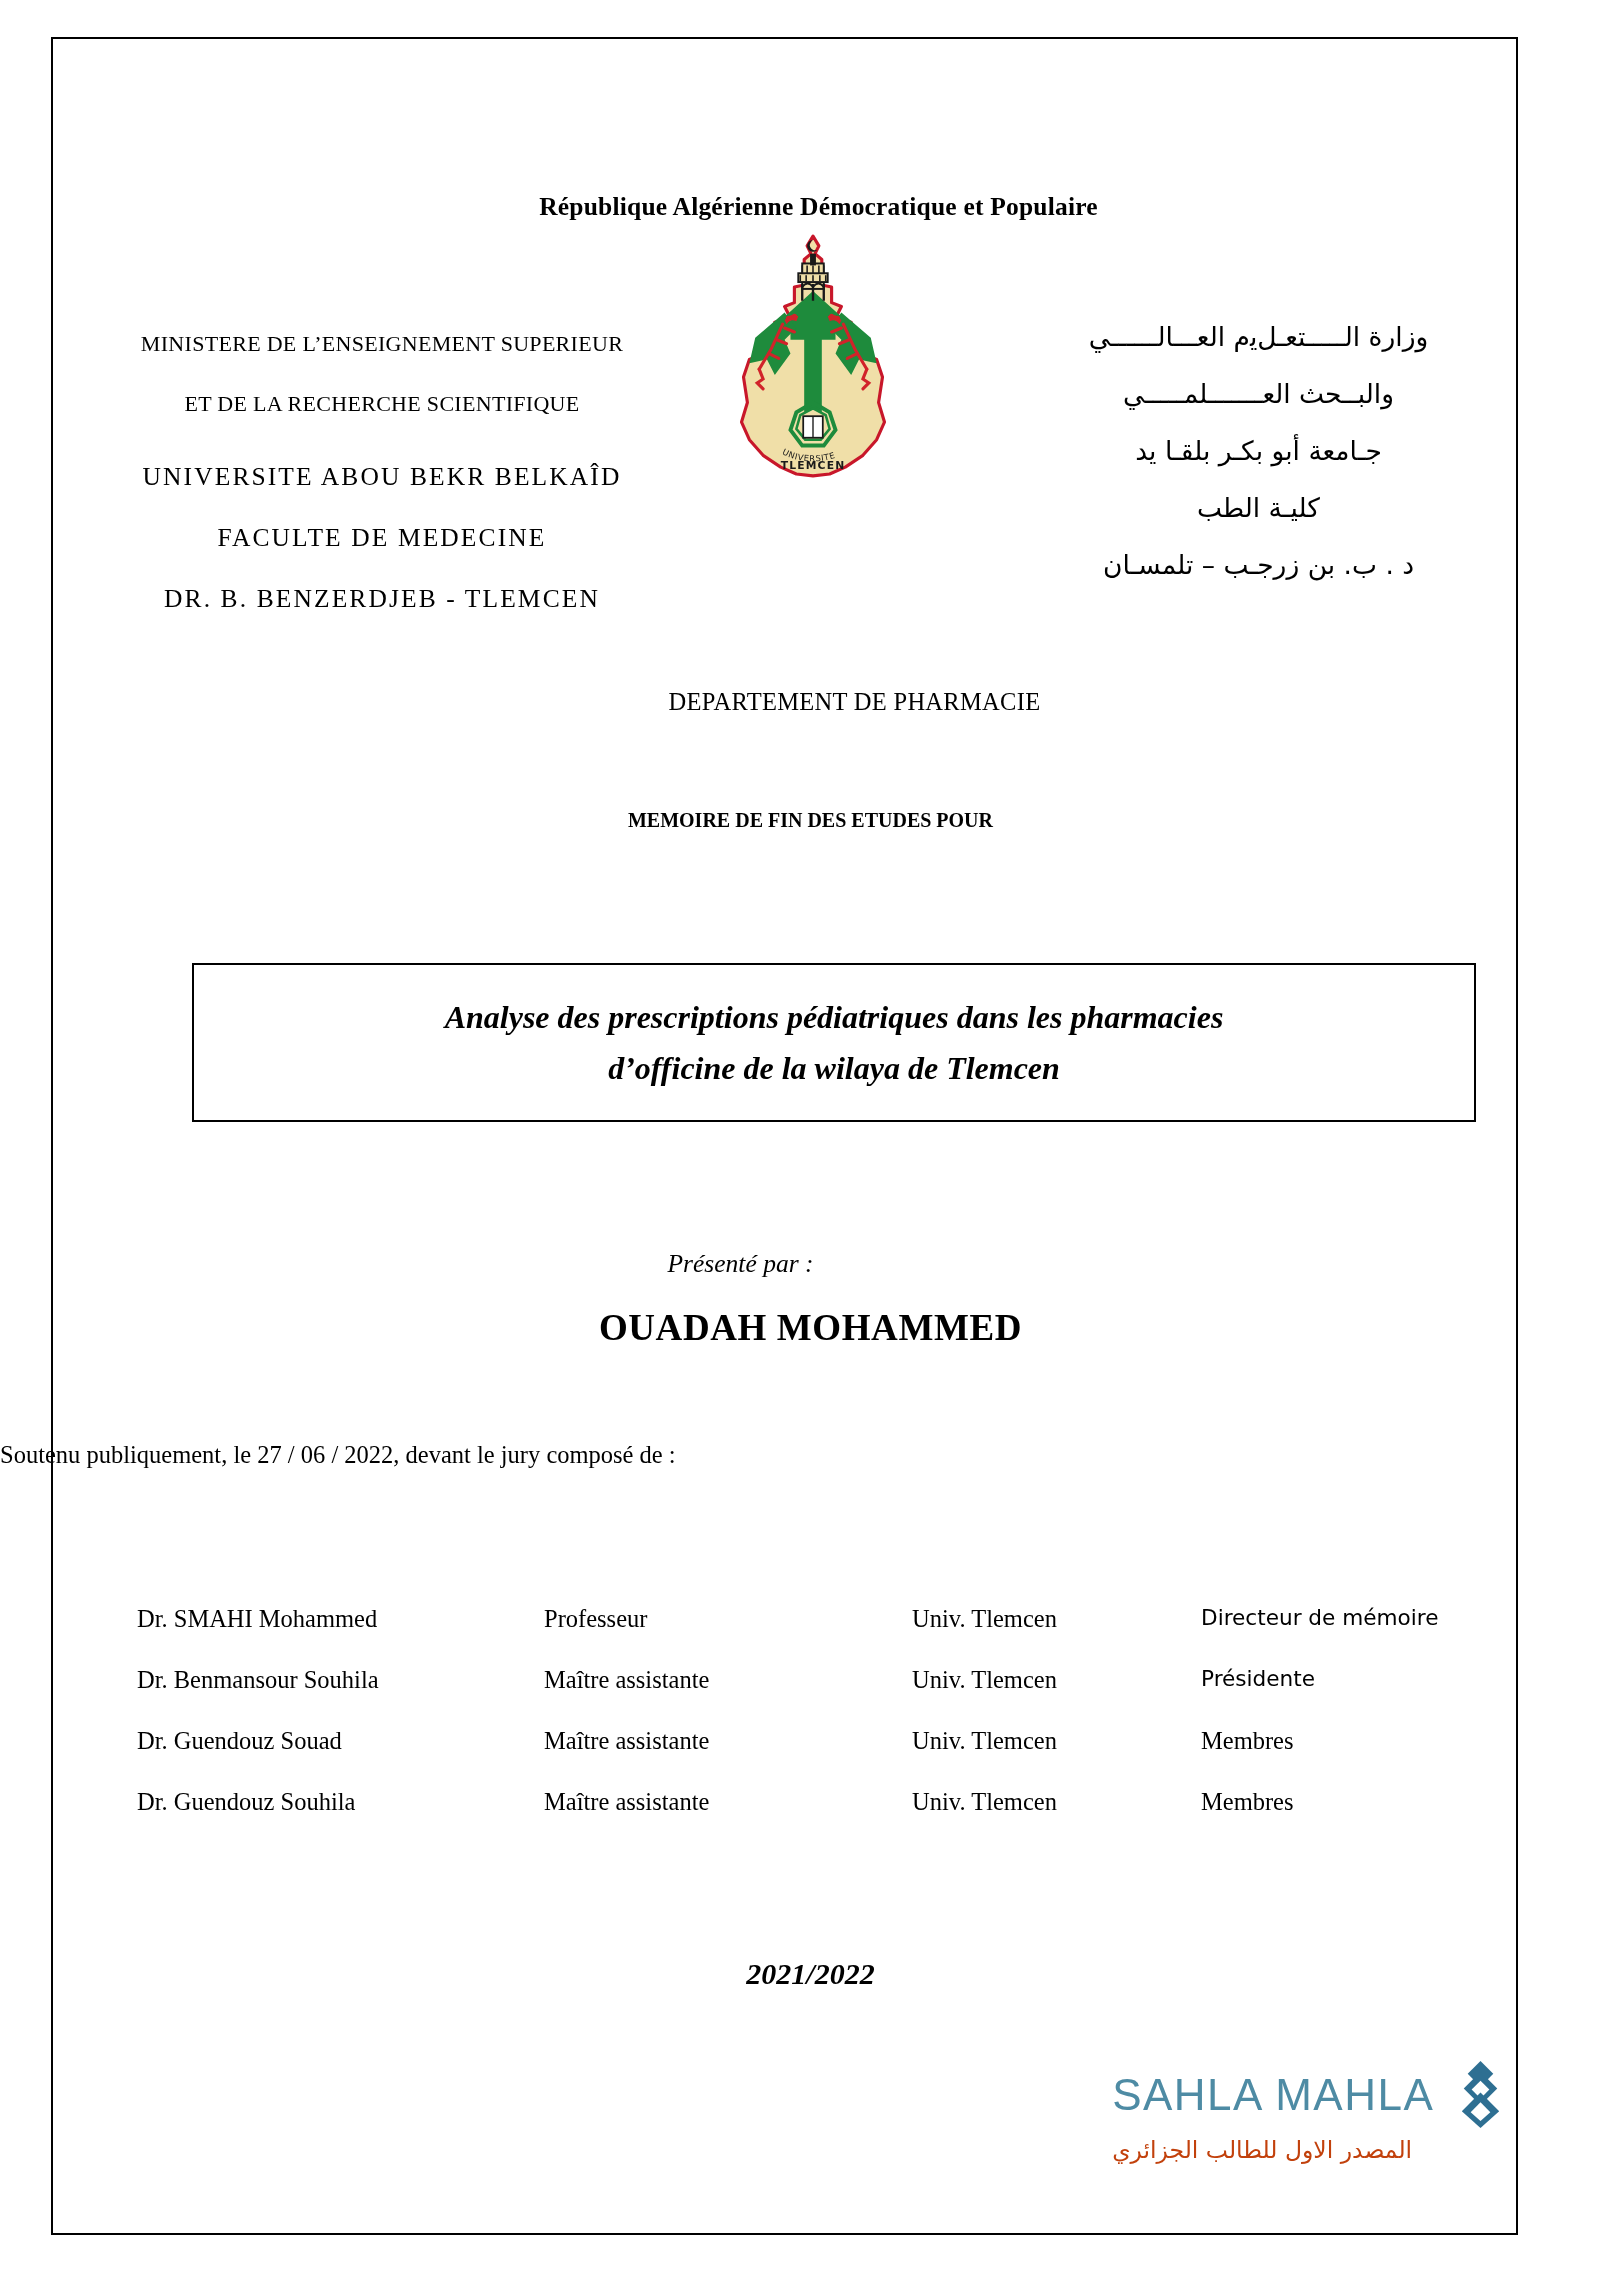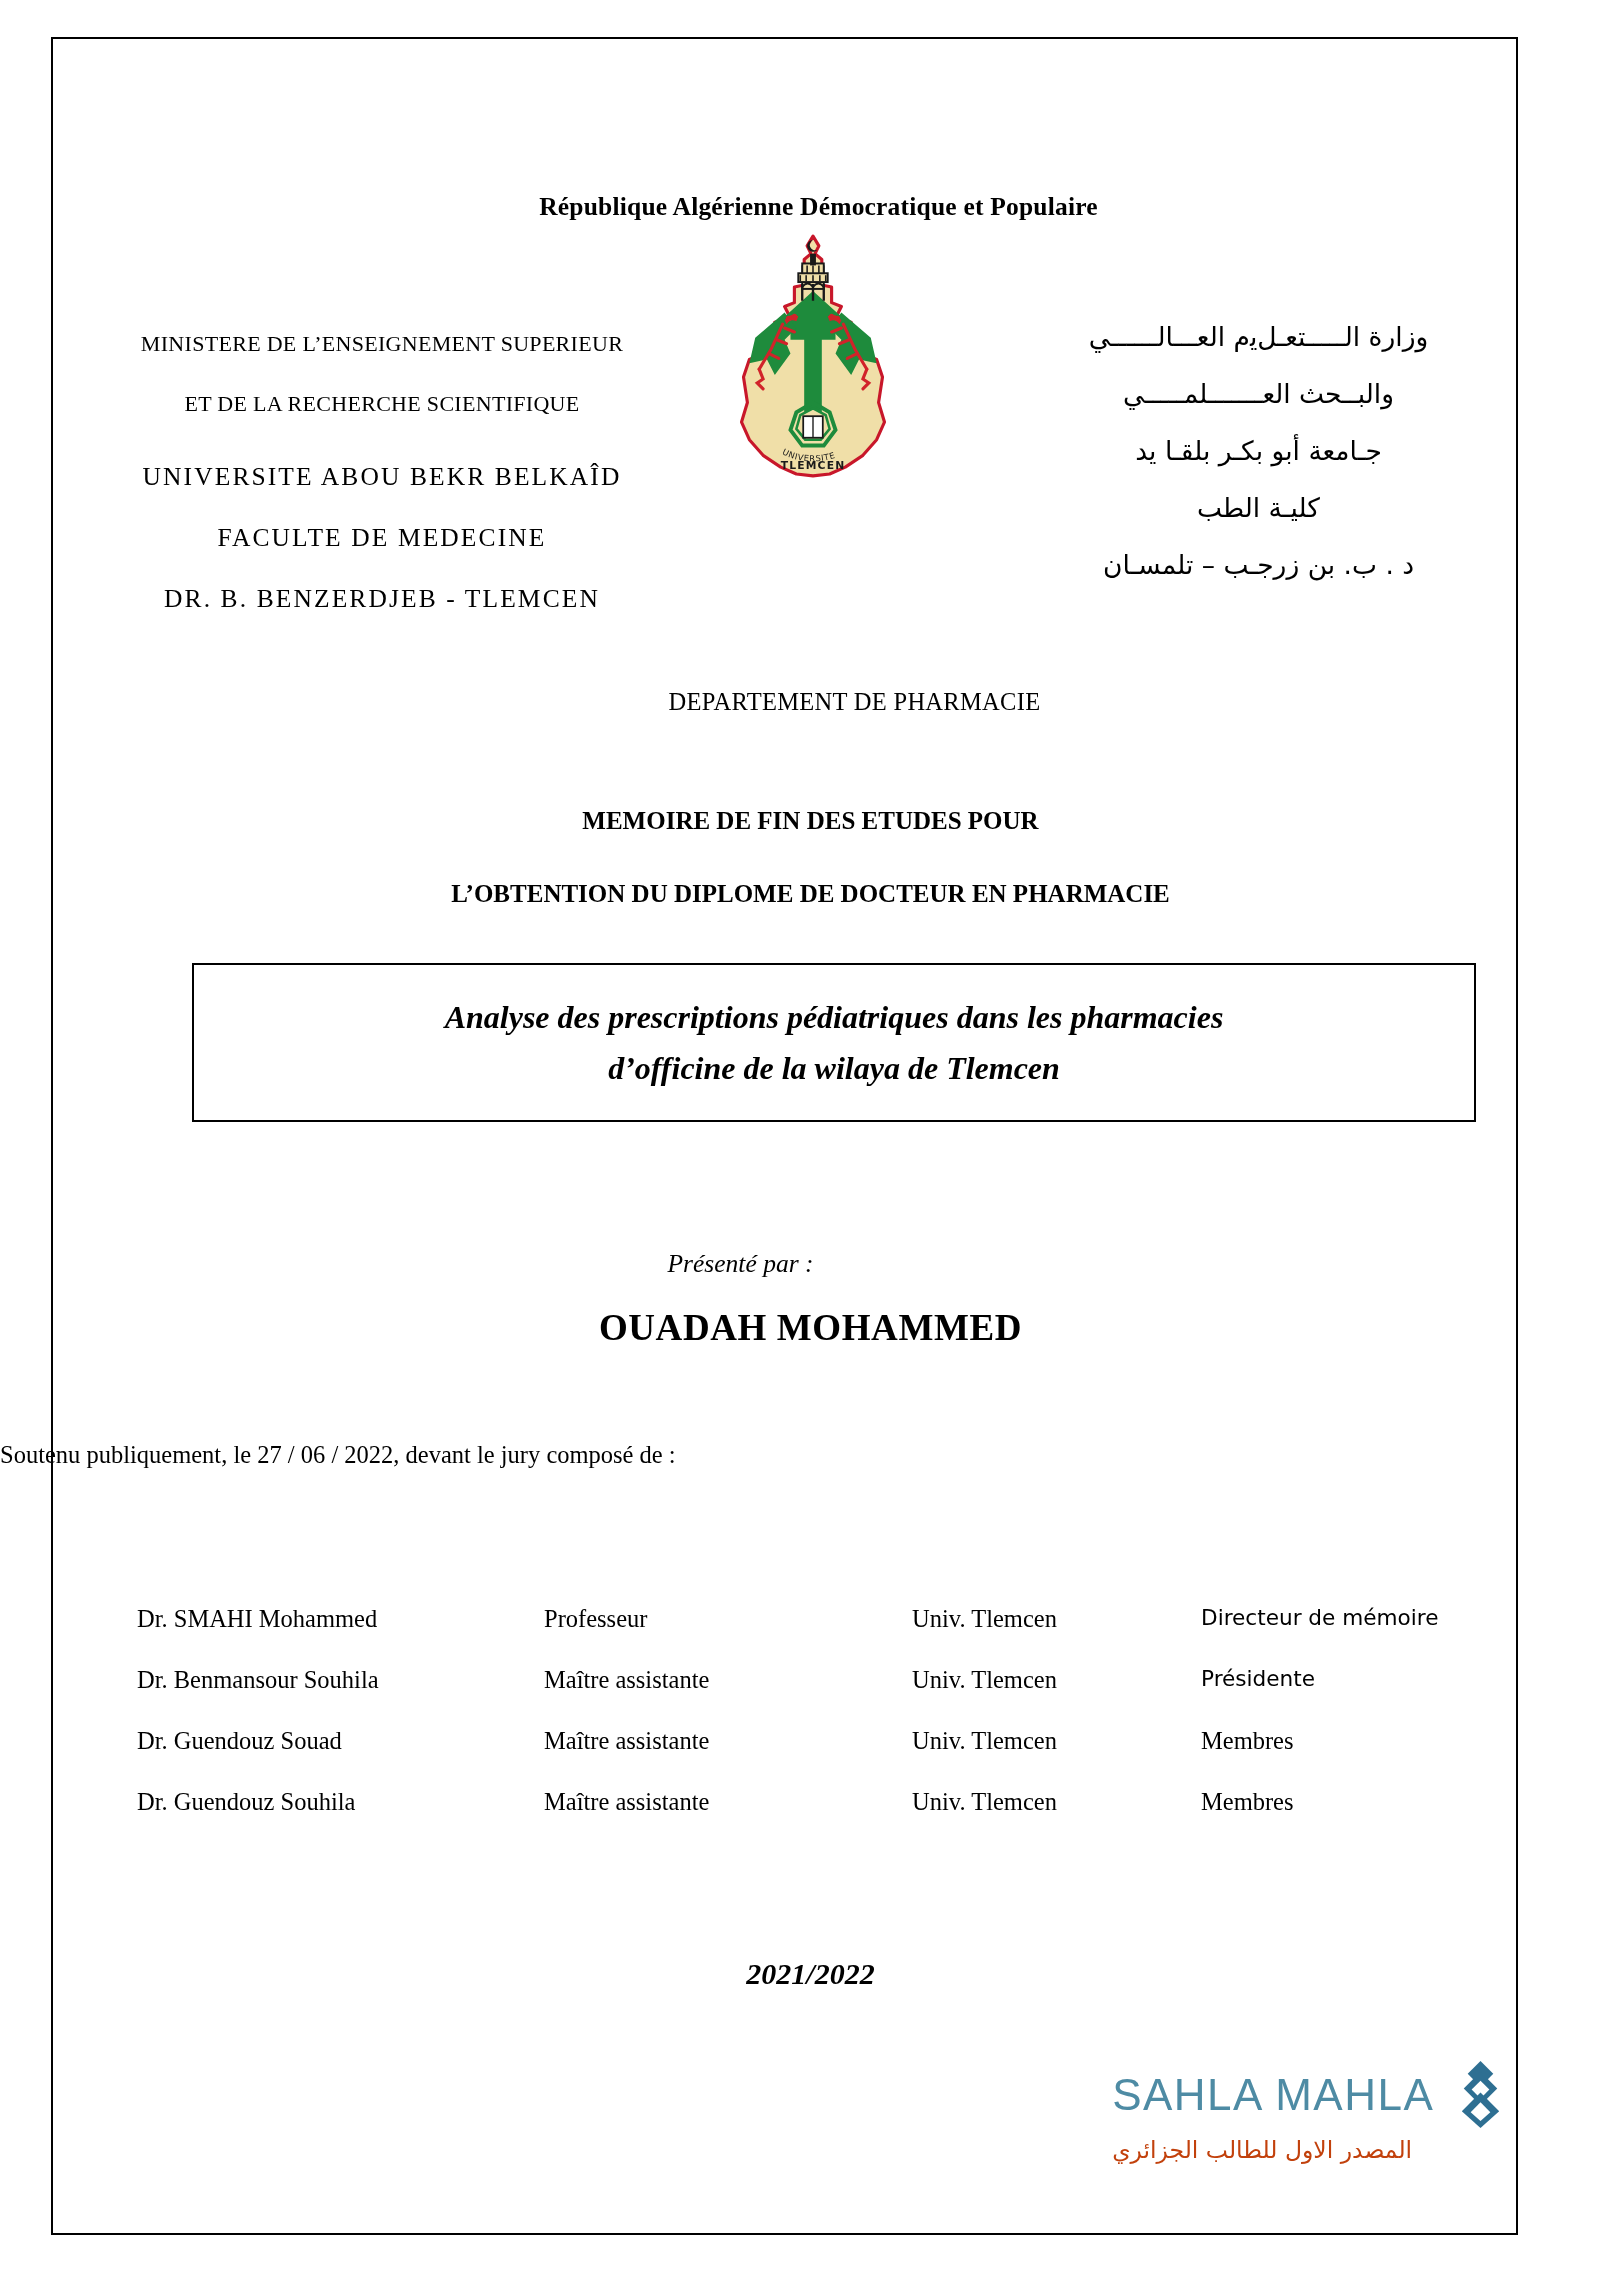--- a/index.html
+++ b/index.html
@@ -100,21 +100,21 @@
     font-weight: normal;
     letter-spacing: 0.3px;
     margin-left: 44px;
   }
   .memoire {
     position: absolute;
     left: 0;
     top: 784px;
     width: 1621px;
     text-align: center;
-    font-size: 25px;
+    font-size: 20px;
     font-weight: bold;
     line-height: 73px;
   }
   .memoire .row { display:block; }
 
   
   .title-box {
     position: absolute;
     left: 192px;
     top: 963px;
@@ -336,21 +336,20 @@
         <textPath href="#arcTop" startOffset="12%">UNIVERSITE</textPath>
       </text>
       <text x="95" y="244" text-anchor="middle" font-family="DejaVu Sans, sans-serif" font-size="11" font-weight="bold" fill="#1a1a1a" letter-spacing="1.2">TLEMCEN</text>
     </svg>
   </div>
 
   <div class="dept">DEPARTEMENT DE PHARMACIE</div>
 
   <div class="memoire">
     <span class="row">MEMOIRE DE FIN DES ETUDES POUR</span>
-    <span class="row">L’OBTENTION DU DIPLOME DE DOCTEUR EN PHARMACIE</span>
   </div>
 
   <div class="title-box">
     <div class="title-text">
       <span class="row">Analyse des prescriptions pédiatriques dans les pharmacies</span>
       <span class="row">d’officine de la wilaya de Tlemcen</span>
     </div>
   </div>
 
   <div class="presented-by">Présenté par :</div>

